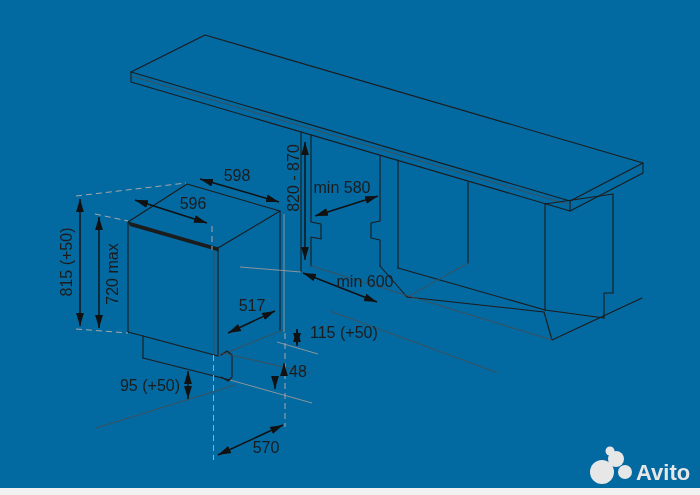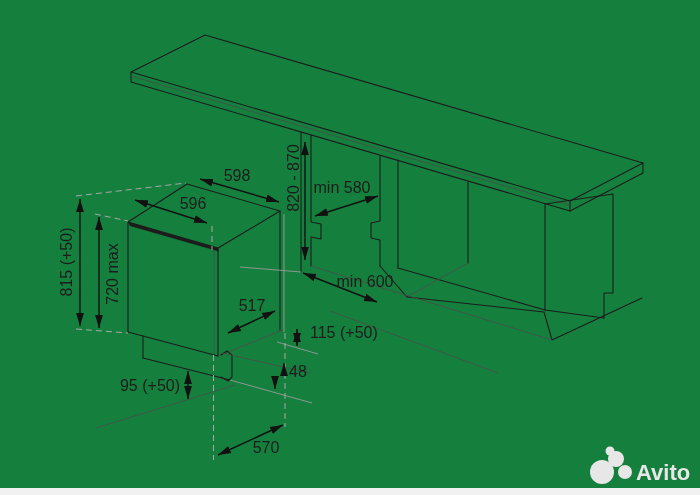--- a/index.html
+++ b/index.html
@@ -1,16 +1,16 @@
 <!DOCTYPE html>
 <html><head>
 <meta charset="utf-8">
 <style>
   html,body{margin:0;padding:0;background:#ffffff;}
-  .stage{position:relative;width:700px;height:495px;background:#15803d;overflow:hidden;
+  .stage{position:relative;width:700px;height:495px;background:#0369a1;overflow:hidden;
          font-family:"Liberation Sans", sans-serif;}
   svg text{font-family:"Liberation Sans", sans-serif;font-size:16px;fill:#1c1c1c;}
   svg .wm-text{font-size:22px;font-weight:bold;fill:#e7e7e7;}
   .ln{stroke:#1c1c1c;stroke-width:1.1;fill:none;stroke-linecap:round;stroke-linejoin:round;}
   .ln-thin{stroke:#4a4a4a;stroke-width:0.8;fill:none;}
   .ln-gray{stroke:#9a9a9a;stroke-width:0.9;fill:none;}
   .dash{stroke:#a8a8a8;stroke-width:1;fill:none;stroke-dasharray:6 4;}
   .dim{stroke:#111;stroke-width:1.4;fill:none;}
   .fill-dark{fill:#1c1c1c;stroke:none;}
 </style>

